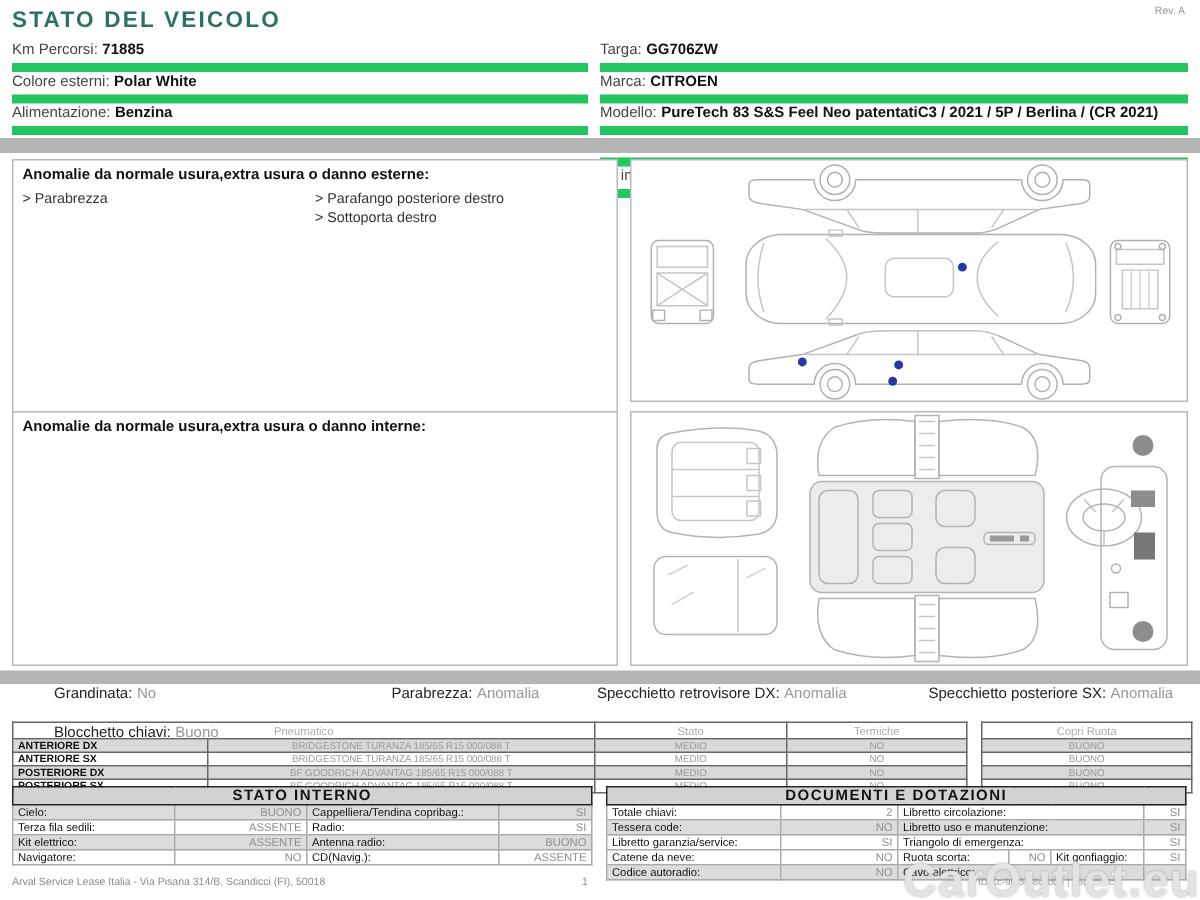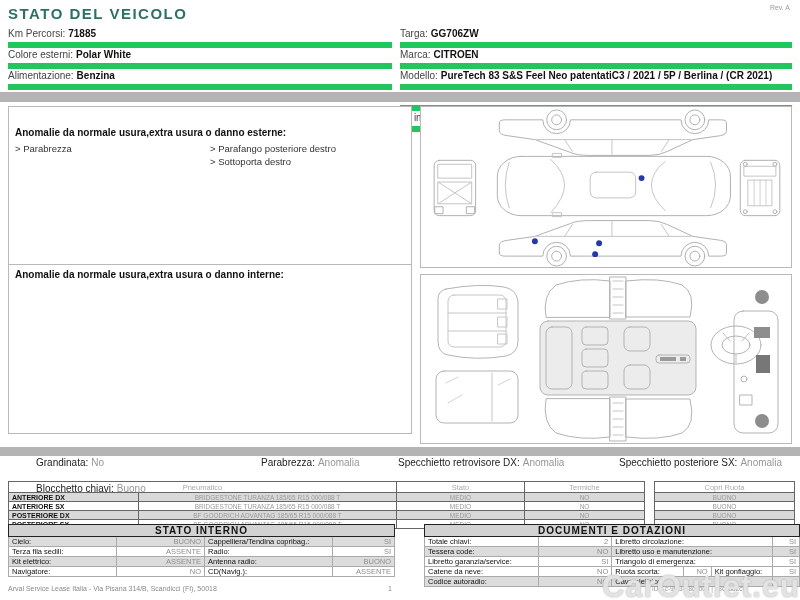--- a/index.html
+++ b/index.html
@@ -17,23 +17,23 @@
   .info-col.right { left:400px; width:392px; }
   .info-row { border-bottom:6px solid #22c55e; padding:1px 0 2px 0; line-height:12px; min-height:14px; }
   .info-row .lbl { color:#444; }
   .info-row .val { color:#111; font-weight:bold; margin-left:3px; }
   
   .gray-bar { position:absolute; left:0; width:800px; background:#b4b4b4; }
   .bar1 { top:92px; height:10px; }
   .bar2 { top:447px; height:9px; }
   
   .box { position:absolute; border:1px solid #b9b9b9; background:#fff; }
-  .sec1-text { left:8px;  top:106px; width:404px; height:186px; padding:20px 6px; }
+  .sec1-text { left:8px;  top:106px; width:404px; height:186px; padding:4px 6px; }
   .sec1-diag { left:420px; top:106px; width:372px; height:162px; }
-  .sec2-text { left:8px;  top:264px; width:404px; height:170px; padding:4px 6px; }
+  .sec2-text { left:8px;  top:274px; width:404px; height:170px; padding:4px 6px; }
   .sec2-diag { left:420px; top:274px; width:372px; height:170px; }
   .anom-header { font-size:10px; font-weight:bold; color:#111; }
   .anom-cols { display:flex; margin-top:4px; }
   .anom-col { width:50%; font-size:9.5px; color:#333; line-height:13px; }
   .diag-svg { display:block; width:100%; height:100%; }
   
   .summary { position:absolute; left:8px; top:457px; width:784px; height:22px; font-size:10px;margin-left:28px; }
   .summary .pair { position:absolute; white-space:nowrap; }
   .summary .lbl { color:#222; }
   .summary .val { color:#979797; margin-left:3px; }
@@ -46,21 +46,21 @@
   }
   .tire-main th, .tire-copri th { font-size:7.5px; font-weight:normal; color:#ababab; height:11px; }
   .tire-main td.pos { font-weight:bold; color:#111; text-align:left; font-size:7px; }
   .tire-main tr.alt td, .tire-copri tr.alt td { background:#d9d9d9; }
   .tire-main col.c-pos{width:130px;} .tire-main col.c-tire{width:258px;}
   .tire-main col.c-st{width:128px;}  .tire-main col.c-te{width:120px;}
   .tire-copri col.c-cr{width:140px;}
   
   .bt { position:absolute; top:524px; border:1px solid #444; }
   .bt-left  { left:8px; }
-  .bt-right { left:424px; }
+  .bt-right { left:404px; }
   .bt th.bt-title { background:#d2d2d2; border:1px solid #222; font-size:10px; font-weight:bold;
                     letter-spacing:1px; color:#111; height:12px; text-align:center; }
   .bt td { border:1px solid #aaa; font-size:7.5px; height:10px; padding:0 3px; white-space:nowrap; }
   .bt td.lbl { color:#111; text-align:left; }
   .bt td.val { color:#8f8f8f; text-align:right; }
   .bt td.sep { border-left:1px solid #444;margin-top:12px; }
   .bt tr.alt td { background:#dcdcdc; }
   .bt-left col.a{width:108px;} .bt-left col.b{width:88px;} .bt-left col.c{width:128px;} .bt-left col.d{width:62px;}
   .bt-right col.a{width:116px;} .bt-right col.b{width:78px;} .bt-right col.c{width:74px;}
   .bt-right col.d{width:28px;}  .bt-right col.e{width:62px;} .bt-right col.f{width:28px;}

